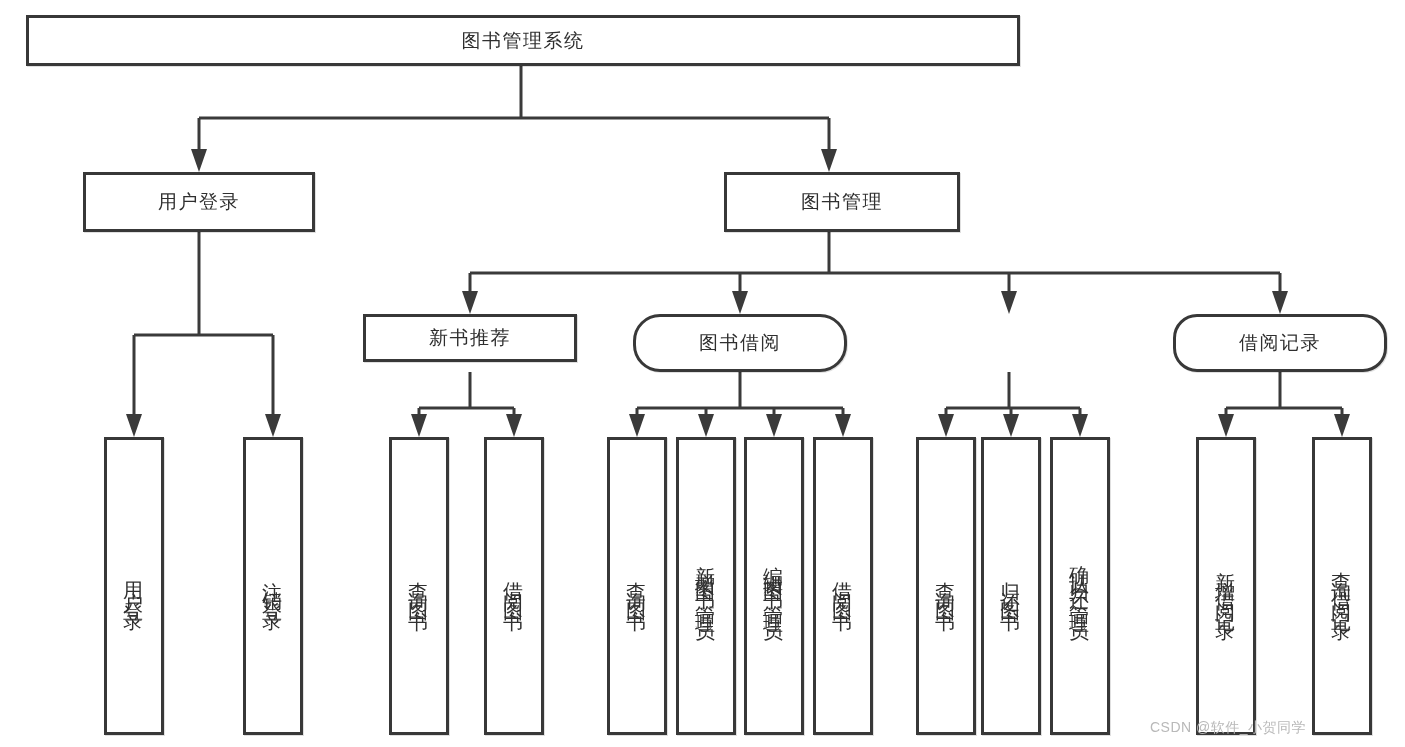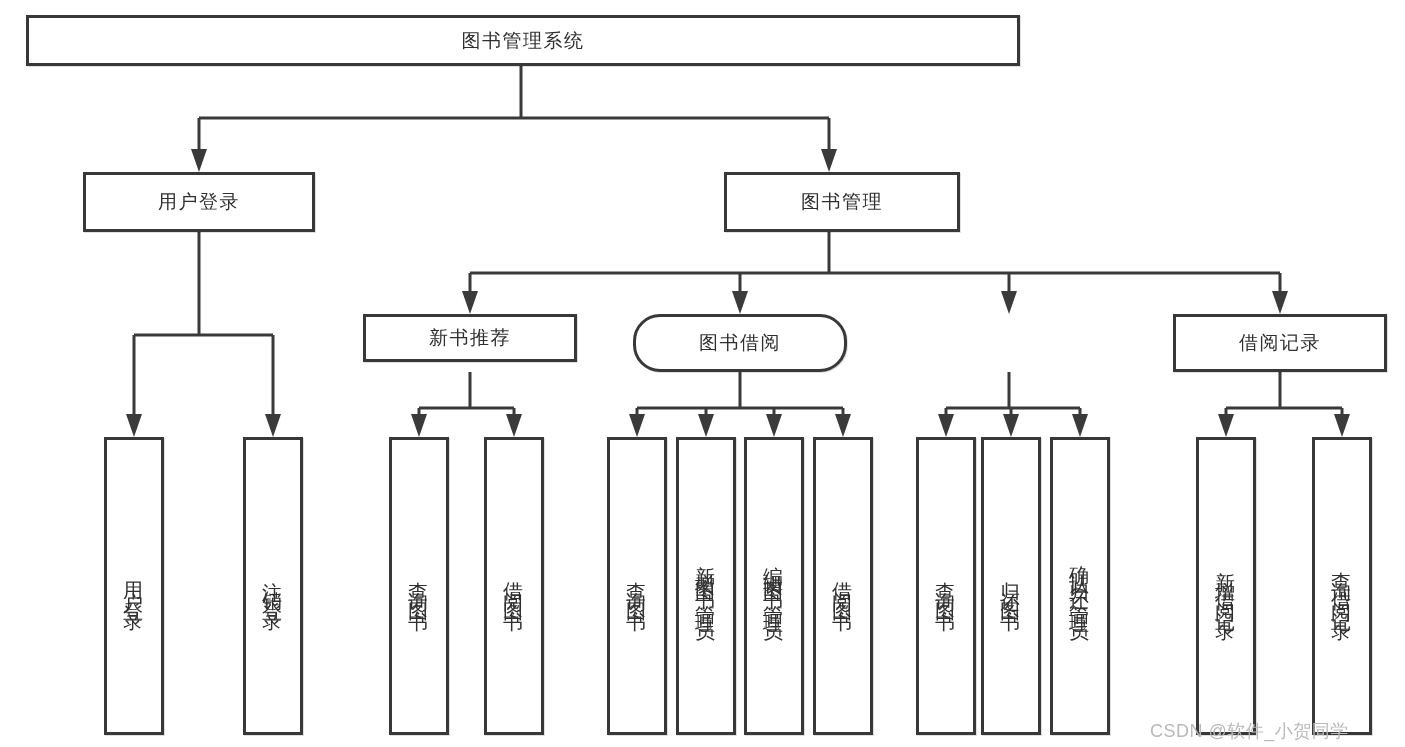--- a/index.html
+++ b/index.html
@@ -14,36 +14,36 @@
   .h{font-size:19px;letter-spacing:1.5px;}
   .v{writing-mode:vertical-rl;text-orientation:mixed;
      font-size:20px;letter-spacing:10px;
      top:437px;height:298px;width:60px;}
   #n-root{left:26px;top:15px;width:994px;height:51px;}
   #n-login{left:83px;top:172px;width:232px;height:60px;}
   #n-mgmt{left:711px;top:172px;width:236px;height:60px;margin-left:13px;}
   #n-recommend{left:363px;top:314px;width:214px;height:48px;}
   #n-borrow{left:633px;top:314px;width:214px;height:58px;border-radius:27px;}
   #n-current{left:902px;top:314px;width:214px;height:58px;}
-  #n-records{left:1173px;top:314px;width:214px;height:58px;}
+  #n-records{left:1173px;top:314px;width:214px;height:58px;border-radius:24px;}
   #n-leaf-login1{left:104px;}
   #n-leaf-login2{left:243px;}
   #n-leaf-rec1{left:389px;}
   #n-leaf-rec2{left:484px;}
   #n-leaf-bor1{left:607px;}
   #n-leaf-bor2{left:676px;letter-spacing:8px;}
   #n-leaf-bor3{left:744px;letter-spacing:8px;}
   #n-leaf-bor4{left:813px;}
   #n-leaf-cur1{left:916px;}
   #n-leaf-cur2{left:981px;}
   #n-leaf-cur3{left:1050px;letter-spacing:8px;}
   #n-leaf-recd1{left:1196px;}
   #n-leaf-recd2{left:1312px;}
   .watermark{position:absolute;left:1150px;top:719px;white-space:nowrap;
-             font-size:18px;color:#b9b9b9;letter-spacing:0.5px;z-index:5;}
+             font-size:14px;color:#b9b9b9;letter-spacing:0.5px;z-index:5;}
 </style>
 </head>
 <body>
 
 <div class="canvas">
 
   <svg class="connectors" width="1405" height="747" viewBox="0 0 1405 747">
     <g stroke="#3a3a3a" stroke-width="3" fill="none">
       <path d="M521 66 V118 M199 118 H829 M199 118 V151 M829 118 V151"></path>
       <path d="M199 232 V335 M134 335 H273 M134 335 V416 M273 335 V416"></path>

